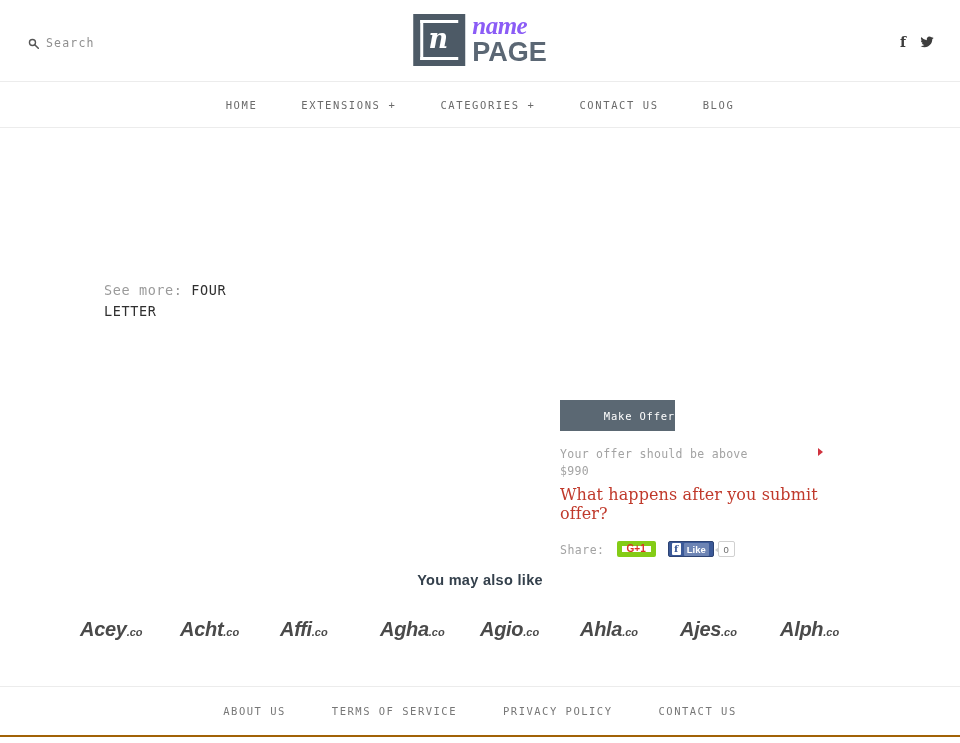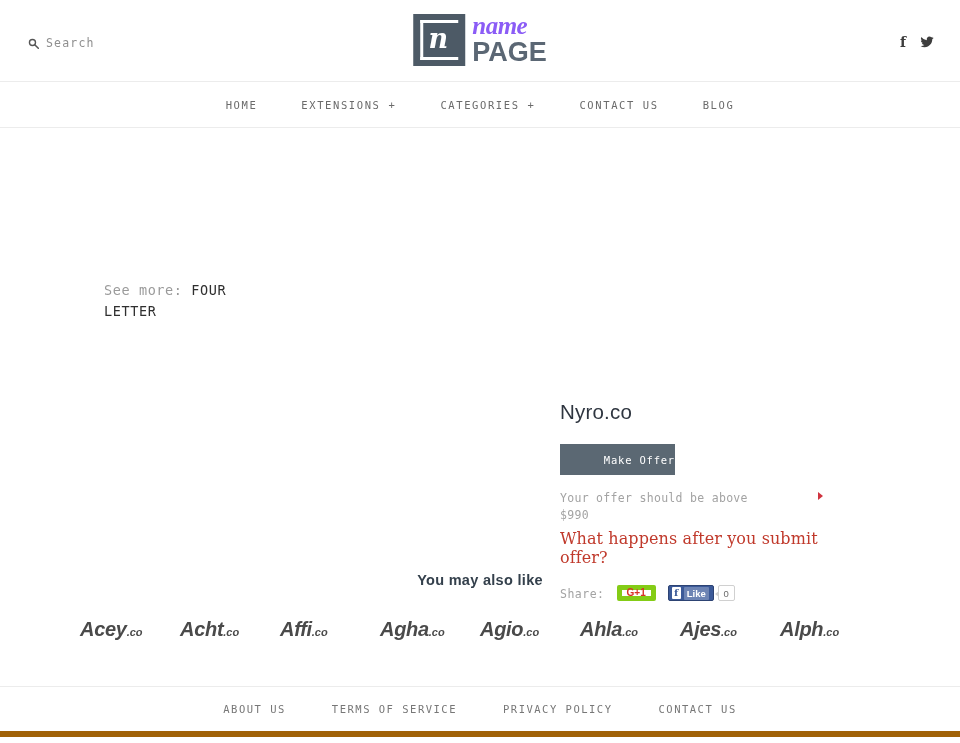--- a/index.html
+++ b/index.html
@@ -229,21 +229,21 @@
     letter-spacing: -0.3px;
   }
   .also-item .tld {
     font-family: "Liberation Sans", sans-serif;
     font-weight: 700; font-style: italic; font-size: 11px;
   }
 
   
   .footer-links {
     border-top: 1px solid #ececec;
-    border-bottom: 6px solid #a16207;
+    border-bottom: 2px solid #a16207;
     height: 51px;
     display: flex; align-items: center; justify-content: center;
   }
   .footer-link {
     font-family: "DejaVu Sans Mono", monospace;
     font-size: 10.5px; letter-spacing: 1.5px;
     color: #777777; text-transform: uppercase;
     padding: 0 23px; cursor: pointer; white-space: nowrap;
   }
   .copyright {
@@ -295,21 +295,20 @@
 
 <div class="content">
 
   <div class="see-more">
     <span class="see-more-label">See more:</span>
     <span class="see-more-link">FOUR LETTER</span>
   </div>
 
 
   <div class="offer-panel">
-    <h1 class="offer-title">Nyro.co</h1>
 
     <button class="make-offer-btn">Make Offer</button>
 
     <div class="offer-note">
       <span>Your offer should be above $990</span>
       <span class="offer-arrow"></span>
     </div>
 
     <span class="offer-link">What happens after you submit offer?</span>
 

